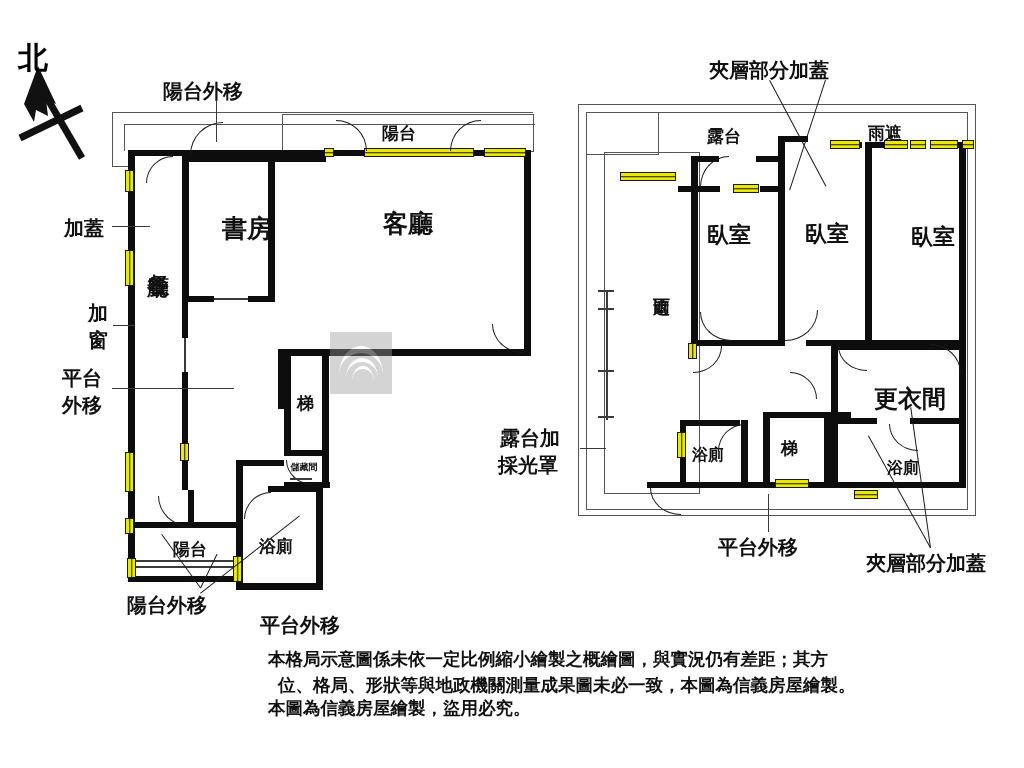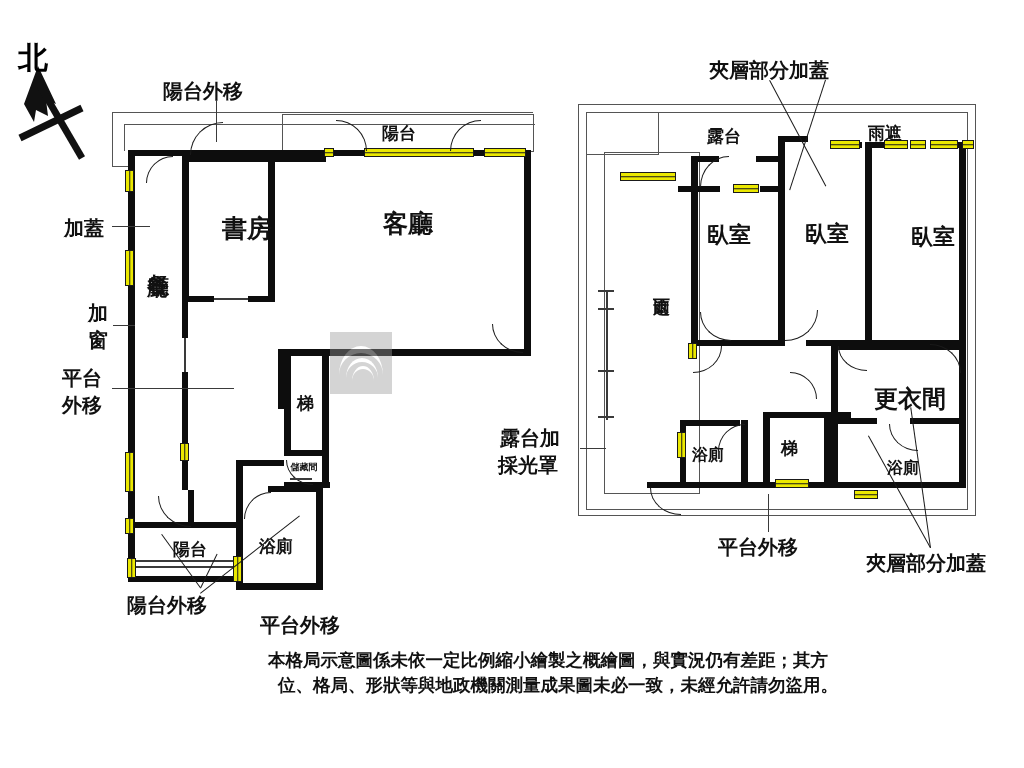--- a/index.html
+++ b/index.html
@@ -49,21 +49,21 @@
   #wm .wtxt{position:absolute;left:70px;top:-2px;font-size:54px;font-weight:700;
       color:#9a9a9a;font-family:"DejaVu Serif","Liberation Serif",serif;letter-spacing:2px;}
   #wm .wsub{position:absolute;left:2px;top:74px;font-size:11.5px;color:#b2b2b2;
       letter-spacing:2.2px;font-family:"DejaVu Serif","Liberation Serif",serif;}
 
   
   #disc{position:absolute;left:268px;top:648px;width:700px;
         font-family:"DejaVu Serif","Liberation Serif",serif;font-weight:700;
         font-size:17.5px;line-height:24.5px;color:#111;}
   #disc div{white-space:nowrap;}
-  #disc .i1{text-indent:0px;}
+  #disc .i1{text-indent:0px;font-family:Liberation Mono, monospace;}
   #disc .i2{text-indent:10px;}
 </style>
 </head>
 <body>
 
 <div id="stage">
 
   <div id="north">
     <div class="ntext">北</div>
     <svg width="110" height="130" viewBox="0 0 110 130">
@@ -273,16 +273,17 @@
   <div id="wm">
     <div class="logo">
       <div class="a1"></div>
         <div class="a2"></div>
         <div class="a3"></div>
     </div>
   </div>
 
   <div id="disc">
     <div class="i1">本格局示意圖係未依一定比例縮小繪製之概繪圖，與實況仍有差距；其方</div>
-    <div class="i2">位、格局、形狀等與地政機關測量成果圖未必一致，未經允許請勿盜用。</div>
+    <div class="i2">位、格局、形狀等與地政機關測量成果圖未必一致，本圖為信義房屋繪製。</div>
+    <div class="i1">本圖為信義房屋繪製，盜用必究。</div>
   </div>
 
 </div>
 
 </body></html>

